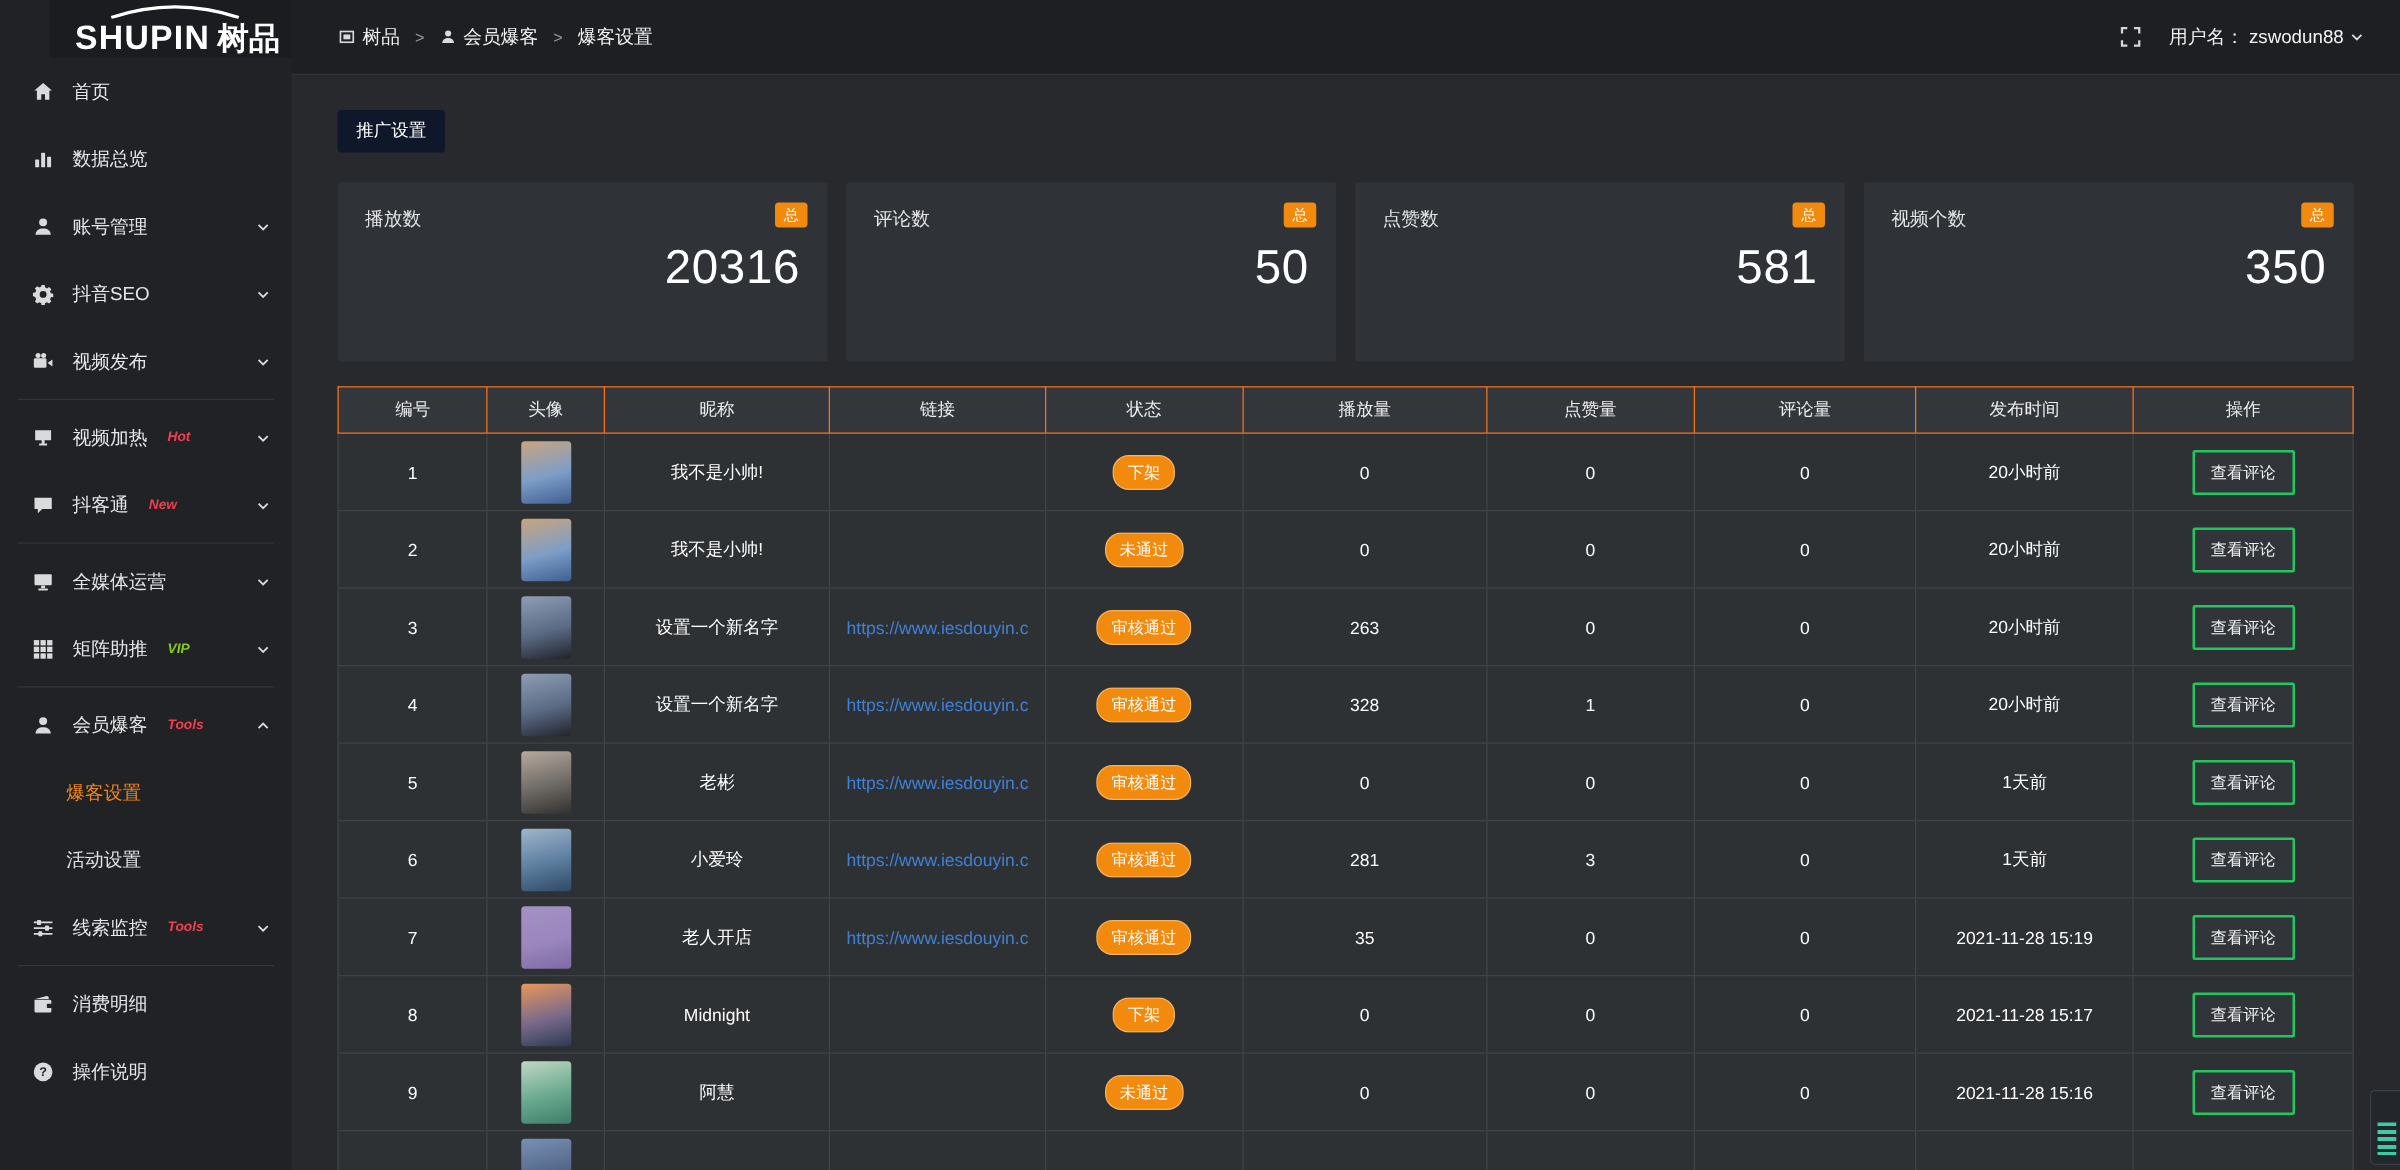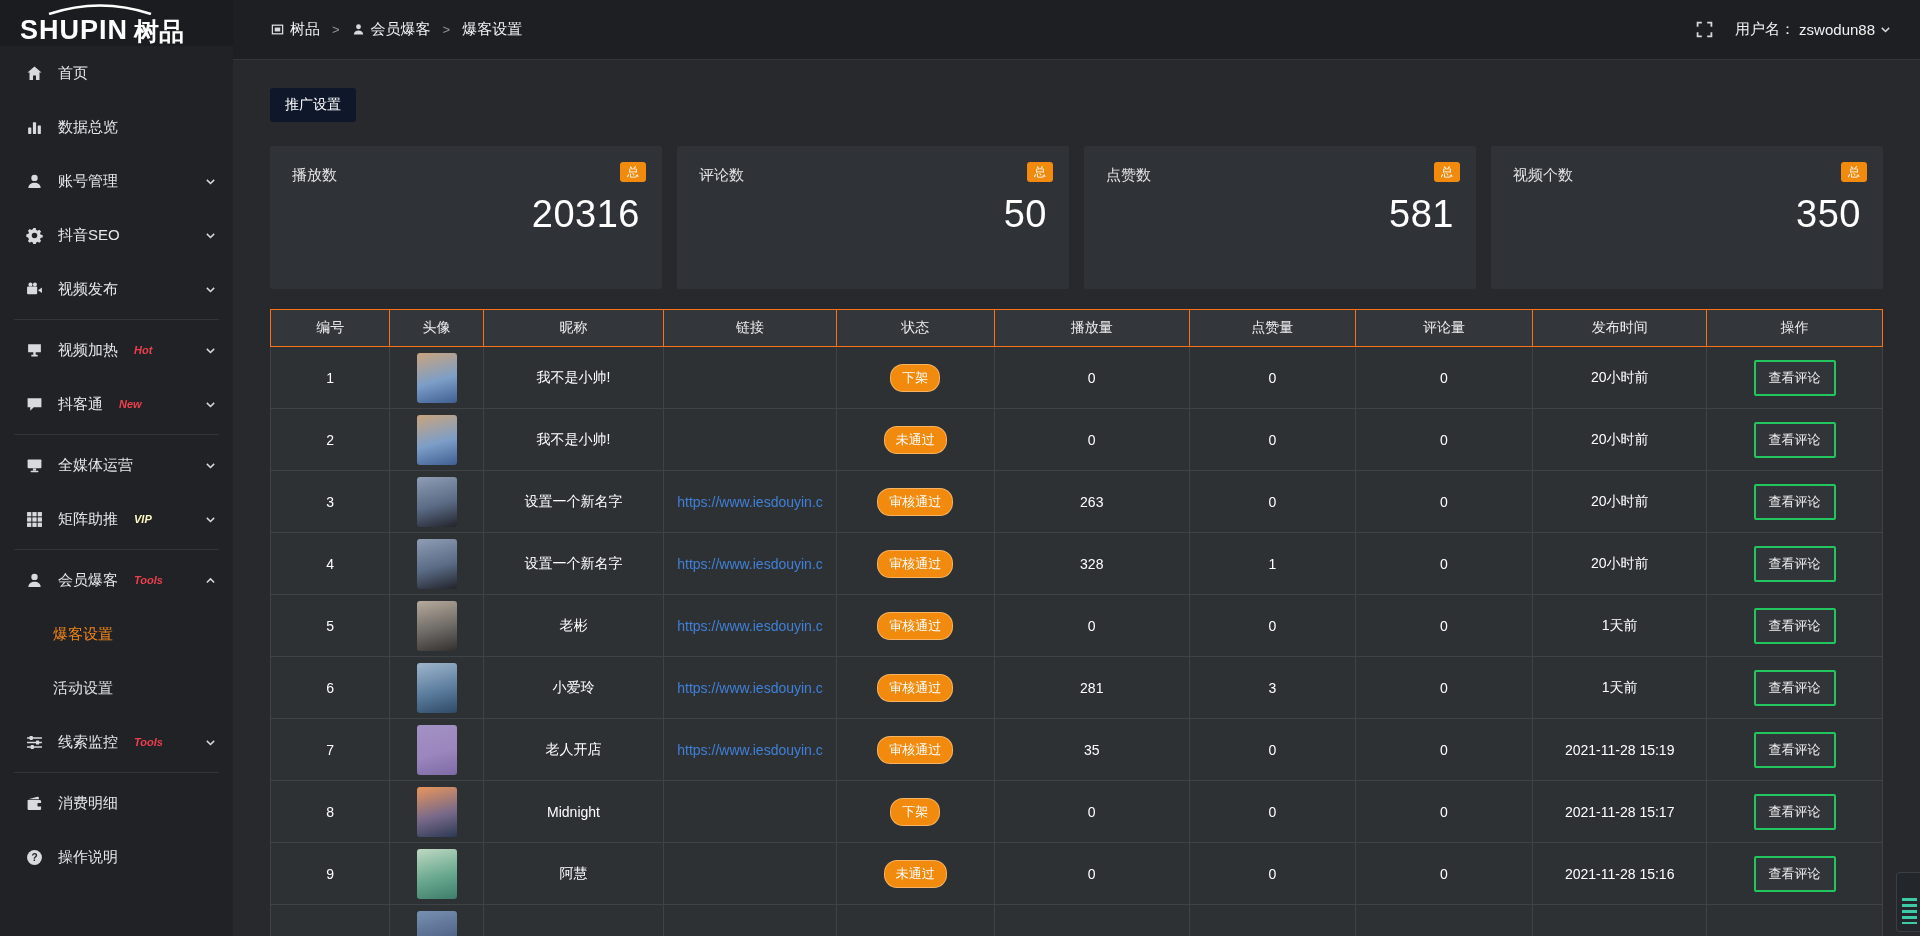--- a/index.html
+++ b/index.html
@@ -5,21 +5,21 @@
   * { box-sizing: border-box; margin: 0; padding: 0; }
   html,body { width:1920px; height:936px; overflow:hidden; }
   body {
     font-family: "Liberation Sans", "DejaVu Sans", sans-serif;
     background:#27292d; color:#fff;
   }
   .app { display:flex; width:1920px; height:936px; }
 
   
   .sidebar { width:233px; min-width:233px; background:#202226; height:100%; overflow:hidden; }
-  .logo { height:46px; background:#1a1c1f; display:flex; align-items:flex-end; padding:0 0 2px 20px; position:relative; }
+  .logo { height:46px; background:#1a1c1f; display:flex; align-items:flex-end; padding:0 0 2px 20px; position:relative;margin-left:40px; }
   .logo-en { font-size:27px; font-weight:bold; letter-spacing:1px; line-height:1; }
   .logo-zh { font-size:25px; font-weight:bold; margin-left:6px; line-height:1; }
   .logo-arc { position:absolute; left:46px; top:3px; width:108px; height:12px; }
   .menu-item { height:54px; display:flex; align-items:center; padding:0 16px 0 26px; font-size:15px; color:#e6e7e8; cursor:pointer; }
   .menu-item .mi-label { margin-left:15px; }
   .mi-tag { margin-left:16px; font-style:italic; font-weight:bold; font-size:11px; }
   .mi-chevron { margin-left:auto; color:#b9babc; display:inline-flex; }
   .submenu-item { height:54px; display:flex; align-items:center; padding-left:53px; font-size:15px; color:#e0e1e2; cursor:pointer; }
   .submenu-item.active { color:#f08519; }
   .menu-divider { height:1px; background:#31343a; margin:3px 14px; }
@@ -207,21 +207,21 @@
                 <rect x="1" y="6" width="4" height="4"></rect>
                 <rect x="6" y="6" width="4" height="4"></rect>
                 <rect x="11" y="6" width="4" height="4"></rect>
                 <rect x="1" y="11" width="4" height="4"></rect>
                 <rect x="6" y="11" width="4" height="4"></rect>
                 <rect x="11" y="11" width="4" height="4"></rect>
               </g>
             </svg>
           </span>
           <span class="mi-label">矩阵助推</span>
-          <span class="mi-tag" style="color:#fef9c3">VIP</span>
+          <span class="mi-tag" style="color:#84cc16">VIP</span>
           <span class="mi-chevron">
             <span class="icn icn-sm">
               <svg viewBox="0 0 16 16" fill="none" stroke="currentColor" stroke-width="1.8">
                 <path d="M3.5 6l4.5 4.5L12.5 6"></path>
               </svg>
             </span>
           </span>
         </div>
         <div class="menu-divider"></div>
         <div class="menu-item">

